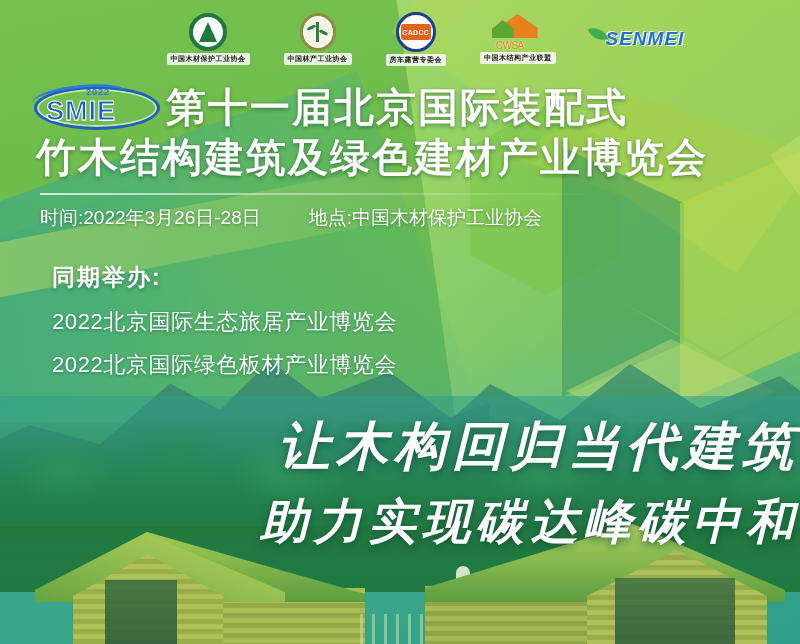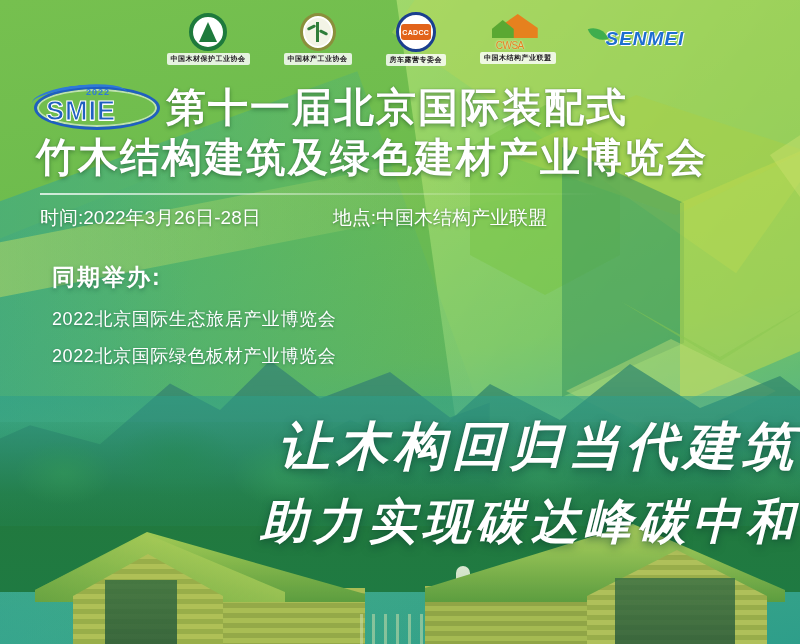--- a/index.html
+++ b/index.html
@@ -264,37 +264,37 @@
     white-space:nowrap;
   }
   .t2{ margin-left:2px; margin-top:2px; }
 
   .rule{
     margin:12px 0 0 6px; width:560px; height:2px;
     background:linear-gradient(90deg,rgba(255,255,255,.75),rgba(255,255,255,.18) 72%,transparent);
   }
   .meta{
     margin-top:10px; margin-left:6px;
-    display:flex; gap:72px;
+    display:flex; gap:48px;
     font-size:19px; color:#ffffff; font-weight:500;
     text-shadow:0 1px 3px rgba(20,70,30,.5);
     white-space:nowrap;
   }
 
   
   .concurrent{
     position:absolute; left:52px; top:262px; z-index:8;
   }
   .conc-title{
     font-size:23px; font-weight:bold; color:#fff; letter-spacing:2px;
     text-shadow:0 2px 4px rgba(20,80,60,.5);
   }
   .conc-list{ margin-top:14px; display:flex; flex-direction:column; gap:13px; }
   .conc-item{
-    font-size:18px; color:#ffffff; letter-spacing:.6px;
+    font-size:22px; color:#ffffff; letter-spacing:.6px;
     text-shadow:0 1px 3px rgba(15,80,60,.55);
     white-space:nowrap;
   }
 
   
   .slogans{ position:absolute; left:0; top:412px; width:800px; z-index:9;text-align:right; }
   .slogan{
     font-family:"DejaVu Serif","Liberation Serif",serif;
     font-style:italic; font-weight:bold;
     color:#ffffff; letter-spacing:6px;
@@ -410,21 +410,21 @@
         <div class="wm">SMIE</div>
       </div>
       <div class="t1">第十一届北京国际装配式</div>
     </div>
     <div class="t2">竹木结构建筑及绿色建材产业博览会</div>
 
     <div class="rule"></div>
 
     <div class="meta">
       <div>时间:2022年3月26日-28日</div>
-      <div>地点:中国木结构产业联盟</div>
+      <div>地点:中国木材保护工业协会</div>
     </div>
   </div>
 
   <div class="concurrent">
     <div class="conc-title">同期举办:</div>
     <div class="conc-list">
       <div class="conc-item">2022北京国际生态旅居产业博览会</div>
       <div class="conc-item">2022北京国际绿色板材产业博览会</div>
     </div>
   </div>

